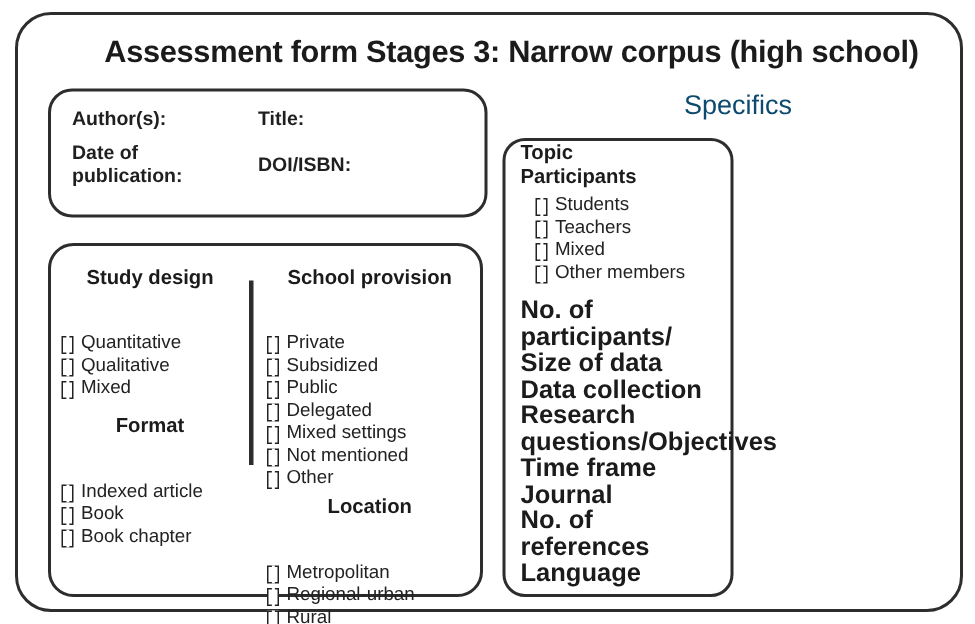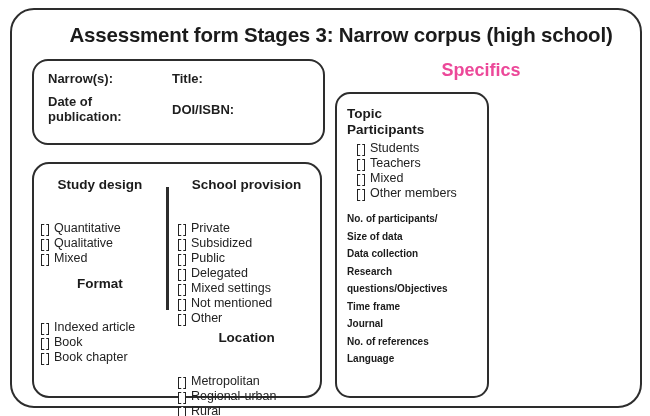--- a/index.html
+++ b/index.html
@@ -23,22 +23,22 @@
   }
   
   .biblio { left: 20px; top: 49px; width: 293px; height: 86px; border-radius: 16px; }
   .b-label { position: absolute; font-size: 13px; font-weight: 700; line-height: 15px; white-space: pre-line; }
   .b-author { left: 14px; top: 10px; }
   .b-title  { left: 138px; top: 10px; }
   .b-date   { left: 14px; top: 33px; }
   .b-doi    { left: 138px; top: 41px; }
   
   .specifics {
-    position: absolute; left: 314px; top: 50px; width: 310px;
-    text-align: center; font-size: 18px; font-weight: 700; color: #ec4899;
+    position: absolute; left: 325px; top: 50px; width: 310px;
+    text-align: center; font-size: 18px; font-weight: 400; color: #0c4a6e;
   }
   
   .study { left: 20px; top: 152px; width: 290px; height: 236px; border-radius: 17px; }
   .divider { position: absolute; left: 132px; top: 23px; width: 3px; height: 123px; background: #2d2d2d; }
   .col { position: absolute; top: 4px; height: 100%; }
   .col-left  { left: 0; width: 132px; padding-top: 9px; }
   .col-right { left: 137px; width: 151px; padding-top: 9px; }
   .sec-head { font-size: 13.5px; font-weight: 700; text-align: center; line-height: 16px; color: #1b1b1b; }
   .col-left  .sec-head { margin-bottom: 12px; }
   .col-right .sec-head { margin-bottom: 10px; }
@@ -50,38 +50,38 @@
   .cb {
     position: relative; display: inline-block; flex: none;
     width: 8px; height: 12px; border: 1.5px solid #222;
     margin-right: 5px; background: #fff;
   }
   .cb::after {
     content: ""; position: absolute; left: 50%; top: -1px; bottom: -1px;
     width: 1.5px; background: #fff; transform: translateX(-50%);
   }
   
-  .topic { left: 323px; top: 82px; width: 154px; height: 306px; border-radius: 15px; padding: 12px 4px 0 10px; }
+  .topic { left: 323px; top: 82px; width: 154px; height: 306px; border-radius: 15px; padding: 0 4px 0 10px; }
   .t-head { font-size: 13.5px; font-weight: 700; line-height: 16px; color: #1b1b1b; }
   .topic .opts { margin-left: 10px; margin-top: 3px; padding-left: 0; }
   .fields { margin-top: 9px; }
-  .field-line { font-size: 10px; font-weight: 700; line-height: 17.5px; white-space: pre-line; color: #1b1b1b; }
+  .field-line { font-size: 17px; font-weight: 700; line-height: 17.5px; white-space: pre-line; color: #1b1b1b; }
   
   .findings { left: 487px; top: 82px; width: 139px; height: 306px; border-radius: 15px; padding: 10px 0 0 12px; }
 </style>
 </head>
 <body>
 
 <div class="stage">
   <div class="outer">
 
     <div class="form-title">Assessment form Stages 3: Narrow corpus (high school)</div>
 
     <div class="box biblio">
-      <div class="b-label b-author">Narrow(s):</div>
+      <div class="b-label b-author">Author(s):</div>
       <div class="b-label b-title">Title:</div>
       <div class="b-label b-date">Date of
 publication:</div>
       <div class="b-label b-doi">DOI/ISBN:</div>
     </div>
 
     <div class="specifics">Specifics</div>
 
     <div class="box study">
       <div class="divider"></div>

